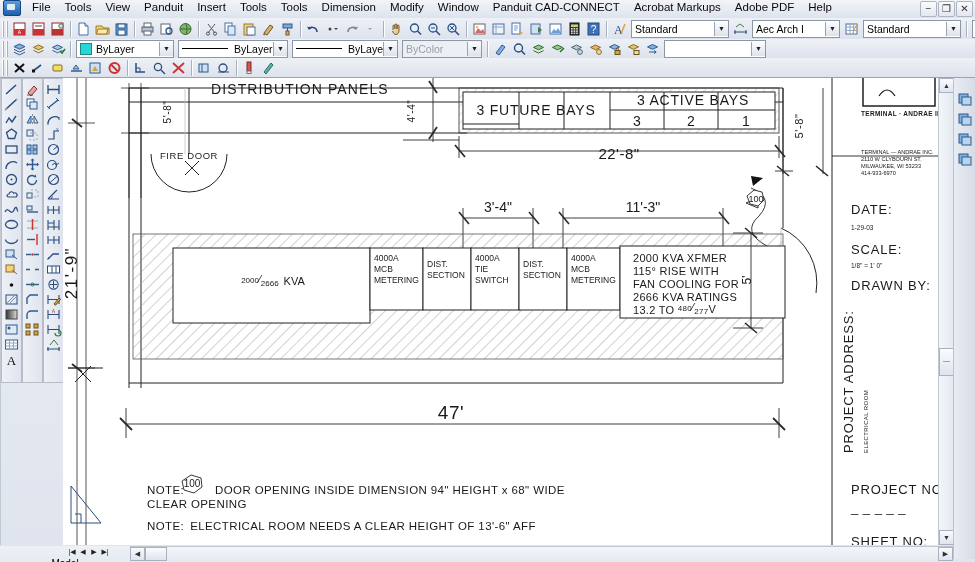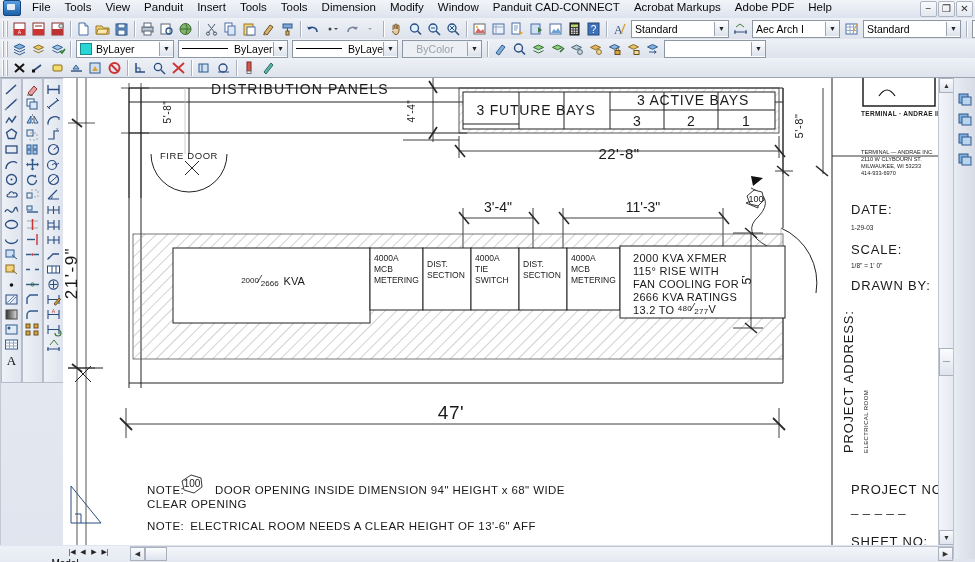--- a/index.html
+++ b/index.html
@@ -44,21 +44,21 @@
 
   
   .combo{height:16px;display:flex;align-items:center;border:1px solid #8d96a3;
     background:#fff;margin:0 2px;flex:none;}
   .combo .txt{font-size:10.5px;padding:4px 3px;white-space:nowrap;overflow:hidden;
     flex:1;line-height:14px;}
   .combo .arw{width:13px;height:14px;flex:none;
     background:linear-gradient(#fbfcfe,#dde3ec);border-left:1px solid #9aa3b0;
     font-size:7px;text-align:center;line-height:14px;color:#222;}
   .combo.disabled{background:#eceff4;color:#9aa0aa;}
-  .combo.disabled .txt{color:#9aa0aa;text-align:center;}
+  .combo.disabled .txt{color:#9aa0aa;}
   .linepv{width:46px;height:1px;background:#000;margin:0 3px;flex:none;}
 
   
   .lsw{width:10px;height:10px;margin:0 1px;flex:none;border:1px solid #7a7a4a;}
 
   
   .vtb{position:absolute;top:78px;width:19px;
     background:linear-gradient(90deg,#eef1f6,#dfe4ee);
     border:1px solid #b6bdc9;display:flex;flex-direction:column;align-items:center;
     padding-top:3px;}

